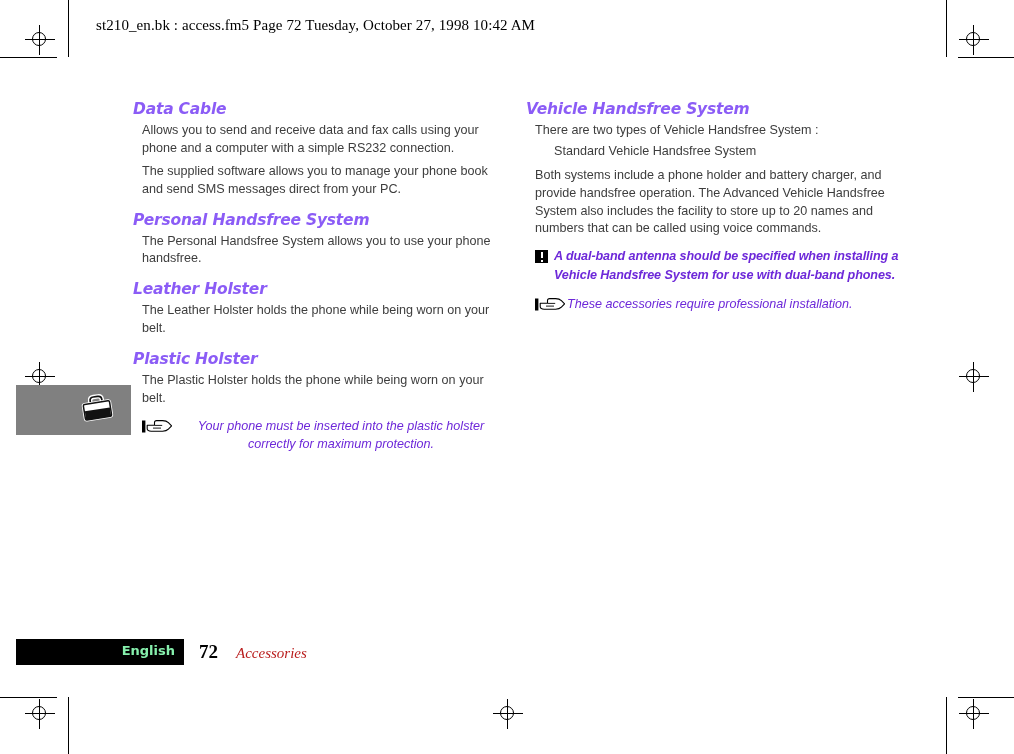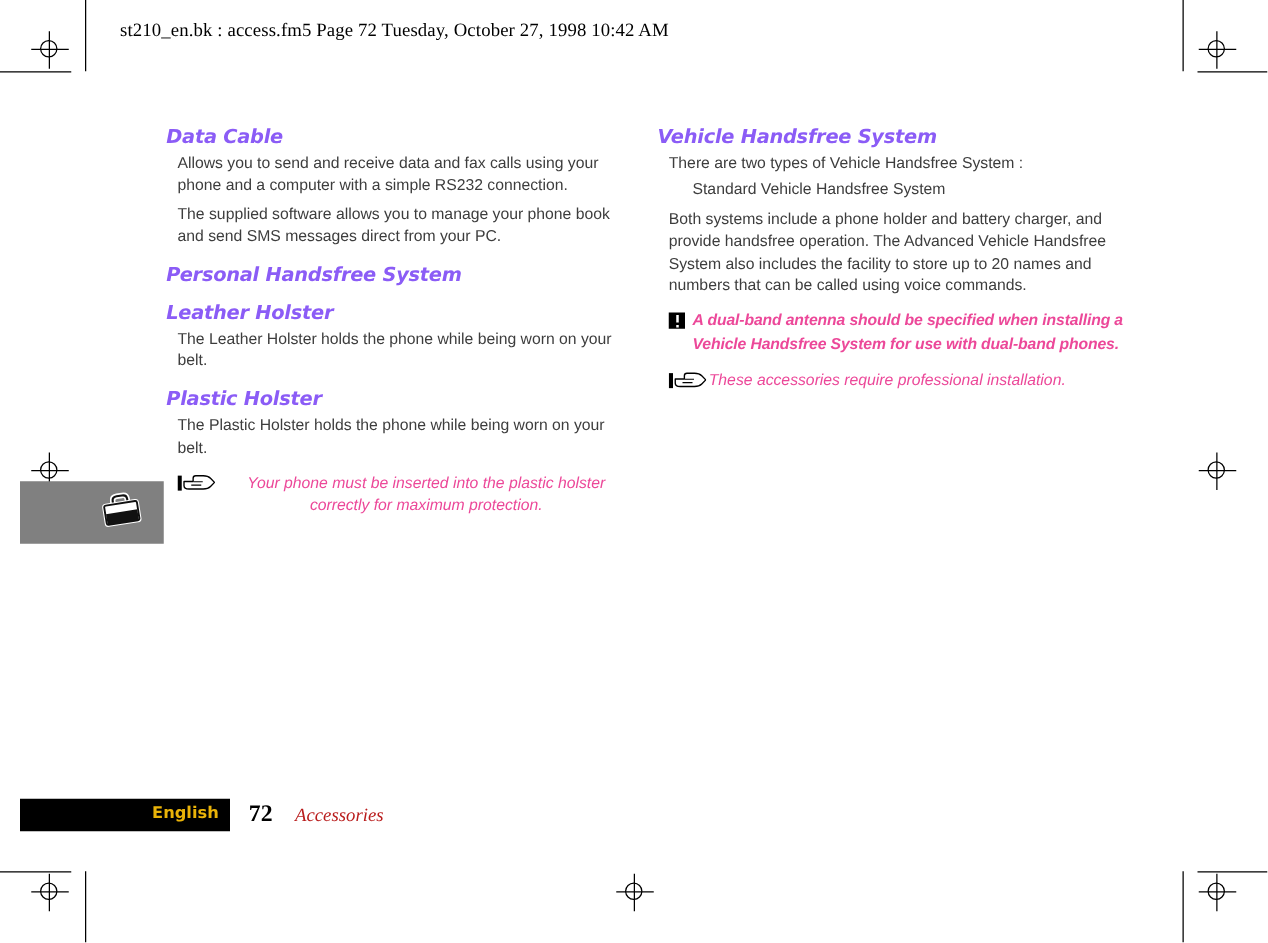--- a/index.html
+++ b/index.html
@@ -110,21 +110,21 @@
     position: relative;
     margin: 9px 0 0 0;
     padding-left: 9px;
     display: flex;
     align-items: flex-start;
   }
   .note-text {
     font-size: 12.6px;
     line-height: 1.45;
     font-style: italic;
-    color: #ec4899;
+    color: #6d28d9;
     padding-left: 2px;
   }
   .note.hand .note-text { text-indent: 0; text-align: center; }
   .note.warn .note-text {
     font-weight: bold;
     letter-spacing: -0.1px;
   }
 
   
   .hand-icon {
@@ -186,21 +186,21 @@
     left: 16px;
     top: 639px;
     width: 168px;
     height: 26px;
     background: #000000;
   }
   .footer-lang {
     position: absolute;
     right: 9px;
     top: 4px;
-    color: #eab308;
+    color: #86efac;
     font-family: "DejaVu Sans", sans-serif;
     font-weight: bold;
     font-size: 13px;
   }
   .footer-pageno {
     position: absolute;
     left: 199px;
     top: 641px;
     font-family: "Liberation Serif", serif;
     font-weight: bold;
@@ -271,20 +271,21 @@
 
 <div class="doc-header">st210_en.bk : access.fm5  Page 72  Tuesday, October 27, 1998  10:42 AM</div>
 
 <div class="col col-left">
 
   <h2 class="sect-head">Data Cable</h2>
   <p class="body-text">Allows you to send and receive data and fax calls using your phone and a computer with a simple RS232 connection.</p>
   <p class="body-text">The supplied software allows you to manage your phone book and send SMS messages direct from your PC.</p>
 
   <h2 class="sect-head subsequent">Personal Handsfree System</h2>
+  <p class="body-text">The Personal Handsfree System allows you to use your phone handsfree.</p>
 
   <h2 class="sect-head subsequent">Leather Holster</h2>
   <p class="body-text">The Leather Holster holds the phone while being worn on your belt.</p>
 
   <h2 class="sect-head subsequent">Plastic Holster</h2>
   <p class="body-text">The Plastic Holster holds the phone while being worn on your belt.</p>
 
   <div class="note hand">
     <span class="hand-icon">
       <svg viewBox="0 0 30 16" width="30" height="16" aria-hidden="true">

